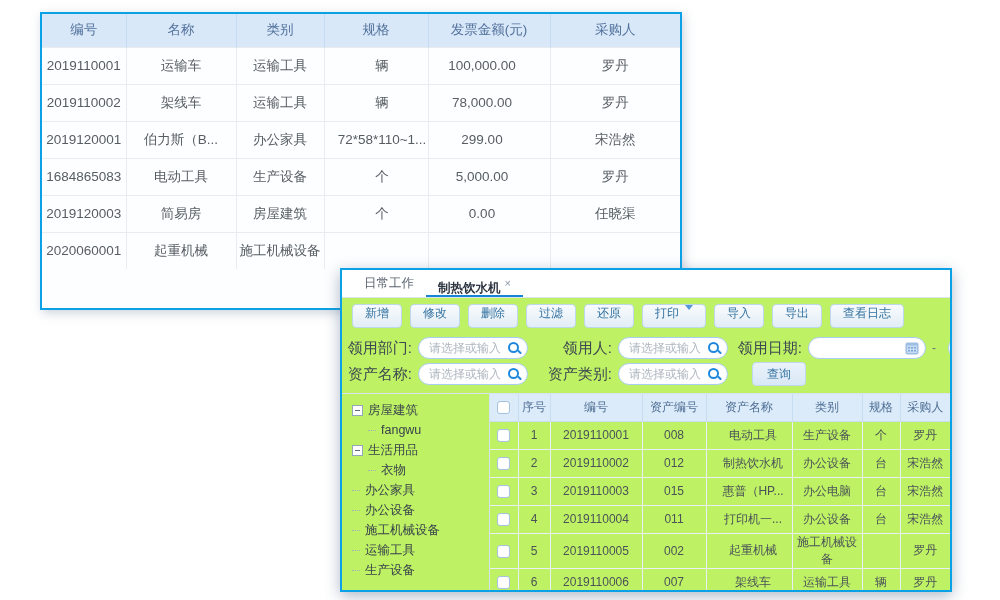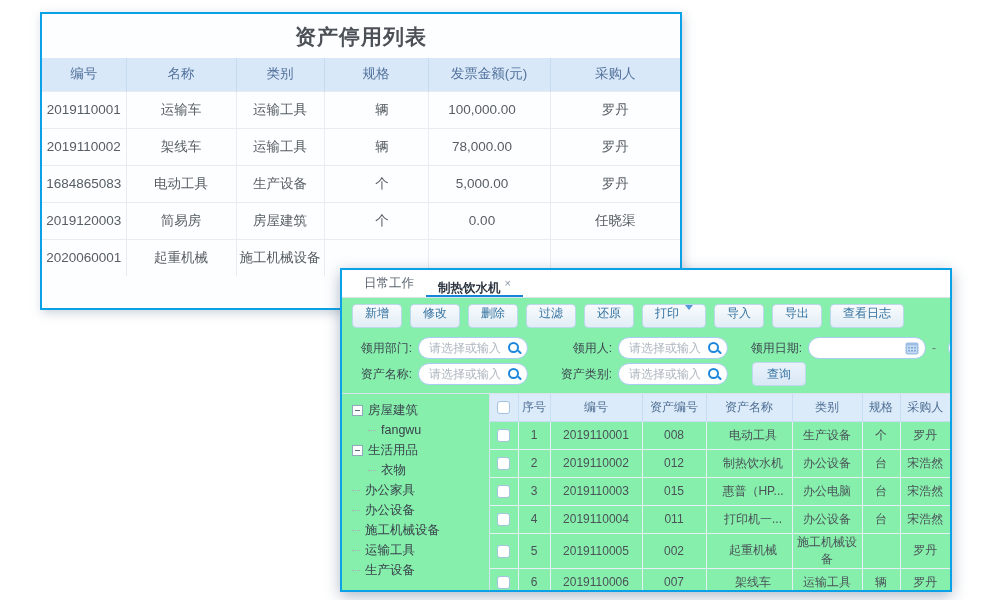--- a/index.html
+++ b/index.html
@@ -1,19 +1,19 @@
 <!DOCTYPE html>
 <html><head>
 <meta charset="utf-8">
 <style>
   * { margin:0; padding:0; box-sizing:border-box; }
   html,body { width:1000px; height:600px; background:#fff; font-family:"Liberation Sans","DejaVu Sans",sans-serif; }
   #stage { position:relative; width:1000px; height:600px; overflow:hidden; background:#fff; }
 
-  .win { position:absolute; border:2px solid #0aa1e6; background:#86efac; overflow:hidden; }
+  .win { position:absolute; border:2px solid #0aa1e6; background:#bef264; overflow:hidden; }
 
   
   #stopWin { left:40px; top:12px; width:642px; height:298px; box-shadow:2px 3px 10px rgba(110,130,155,.35); background:#fdfeff; }
   .stop-title { height:44px; line-height:46px; text-align:center; font-size:21px; font-weight:bold; color:#4b5157; letter-spacing:1px; }
   table.stop { width:100%; border-collapse:collapse; table-layout:fixed; font-size:13.5px; }
   table.stop th { height:33px; background:#d9e8f8; color:#51719c; font-weight:normal; border-right:1px solid #c6daf0; }
   table.stop th:last-child { border-right:none; }
   table.stop td { height:37px; border-top:1px solid #e9ecef; border-right:1px solid #e9ecef; text-align:center; color:#565d63; }
   table.stop td:last-child { border-right:none; }
   .lnk { color:#3f8ce2;margin-left:46px; }
@@ -28,21 +28,21 @@
   .tab.active { color:#2e3641; font-weight:bold; border-bottom:2px solid #1784d8; }
   .tab .close { font-size:11px; color:#8a97a5; vertical-align:super; margin-left:4px; font-weight:normal; }
 
   .toolbar { display:flex; gap:8px; padding:6px 10px 5px; }
   .tbtn { height:24px; padding:0 12px; font-size:12px; color:#33719f; background:linear-gradient(#f8fbfd,#e2edf6);
           border:1px solid #bdd7ec; border-radius:4px; cursor:pointer; display:flex; align-items:flex-start; gap:6px; }
   .caret-down { width:0; height:0; border-left:4px solid transparent; border-right:4px solid transparent; border-top:5px solid #5596d6; }
 
   .filters { padding:2px 0 6px; }
   .frow { display:flex; align-items:center; height:26px; white-space:nowrap; }
-  .flabel { font-size:12px; color:#3d4751; text-align:right; flex:0 0 auto; }
+  .flabel { font-size:15px; color:#3d4751; text-align:right; flex:0 0 auto; }
   .fl1 { width:70px; } .fl2 { width:84px; } .fl3 { width:74px; }
   .finput { position:relative; margin-left:6px; flex:0 0 auto; }
   .finput input { width:110px; height:22px; border:1px solid #a9cdf0; border-radius:11px; padding:0 24px 0 10px;
                   font-size:12px; color:#333; outline:none; background:#fff; }
   .finput input::placeholder { color:#aeb6c0; }
   .finput.date input { width:118px; padding-right:26px; }
   .finput.clip input { width:44px; padding:0 8px; }
   .search-icon { position:absolute; right:7px; top:4px; width:14px; height:14px; cursor:pointer; }
   .search-icon::before { content:""; position:absolute; left:1px; top:1px; width:7px; height:7px; border:2px solid #1e87dc; border-radius:50%; }
   .search-icon::after { content:""; position:absolute; left:10px; top:10px; width:5px; height:2px; background:#1e87dc; transform:rotate(45deg); border-radius:1px; }
@@ -67,21 +67,20 @@
   table.lead td:last-child { border-right:none; }
   td.name { text-align:left; padding-left:8px; }
   .cb { display:inline-block; width:13px; height:13px; border:1px solid #a5c2e0; border-radius:3px; background:#fff; vertical-align:middle; cursor:pointer; }
 </style>
 </head>
 <body>
 
 <div id="stage">
 
   <section class="win" id="stopWin">
-    <div class="stop-title">资产停用列表</div>
     <table class="stop">
       <colgroup>
           <col style="width:84px">
           <col style="width:110px">
           <col style="width:88px">
           <col style="width:104px">
           <col style="width:122px">
           <col>
         </colgroup>
       <thead>
@@ -103,20 +102,28 @@
           <td class="amt">100,000.00</td>
           <td class="lnk">罗丹</td>
         </tr>
         <tr>
           <td class="lnk">2019110002</td>
           <td class="lnk">架线车</td>
           <td>运输工具</td>
           <td class="left">辆</td>
           <td class="amt">78,000.00</td>
           <td class="lnk">罗丹</td>
+        </tr>
+        <tr>
+          <td class="lnk">2019120001</td>
+          <td class="lnk">伯力斯（B...</td>
+          <td>办公家具</td>
+          <td class="left">72*58*110~1...</td>
+          <td class="amt">299.00</td>
+          <td class="lnk">宋浩然</td>
         </tr>
         <tr>
           <td class="lnk">1684865083</td>
           <td class="lnk">电动工具</td>
           <td>生产设备</td>
           <td class="left">个</td>
           <td class="amt">5,000.00</td>
           <td class="lnk">罗丹</td>
         </tr>
         <tr>

